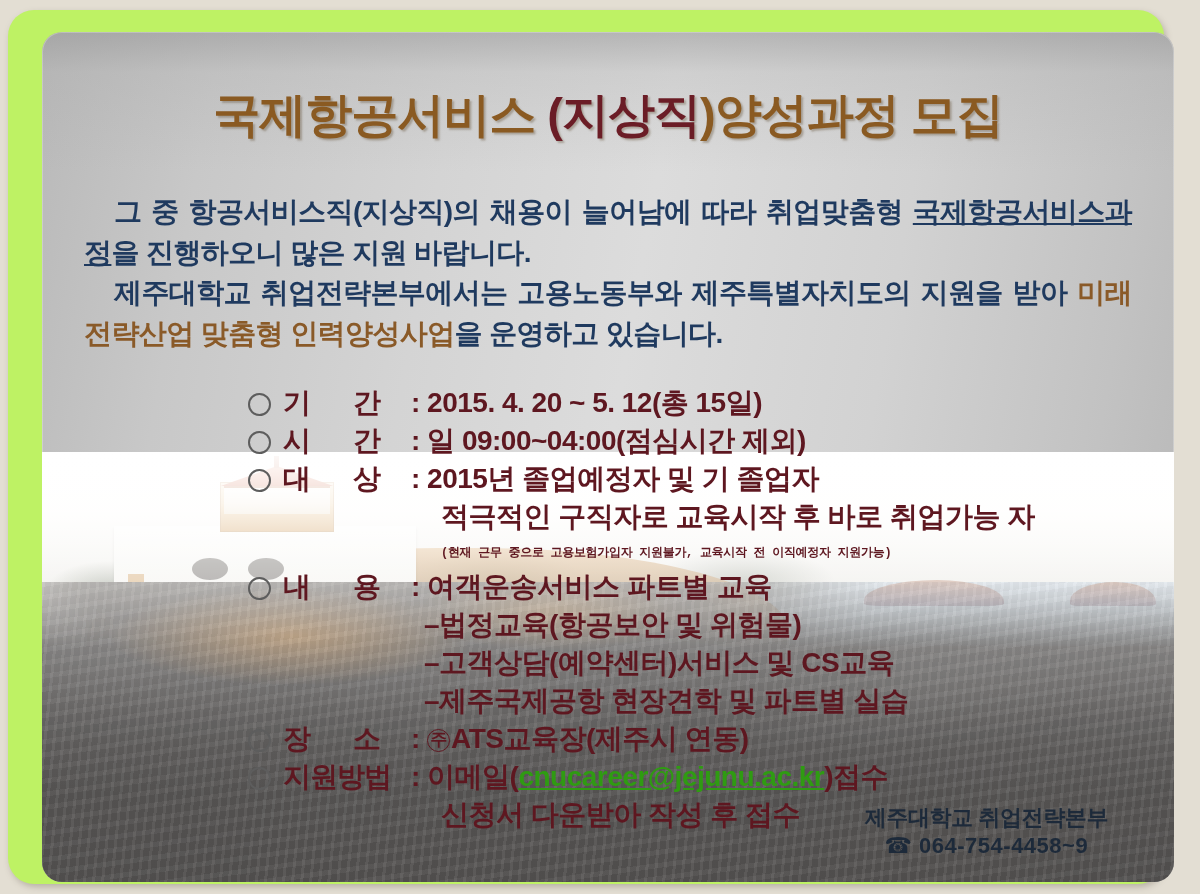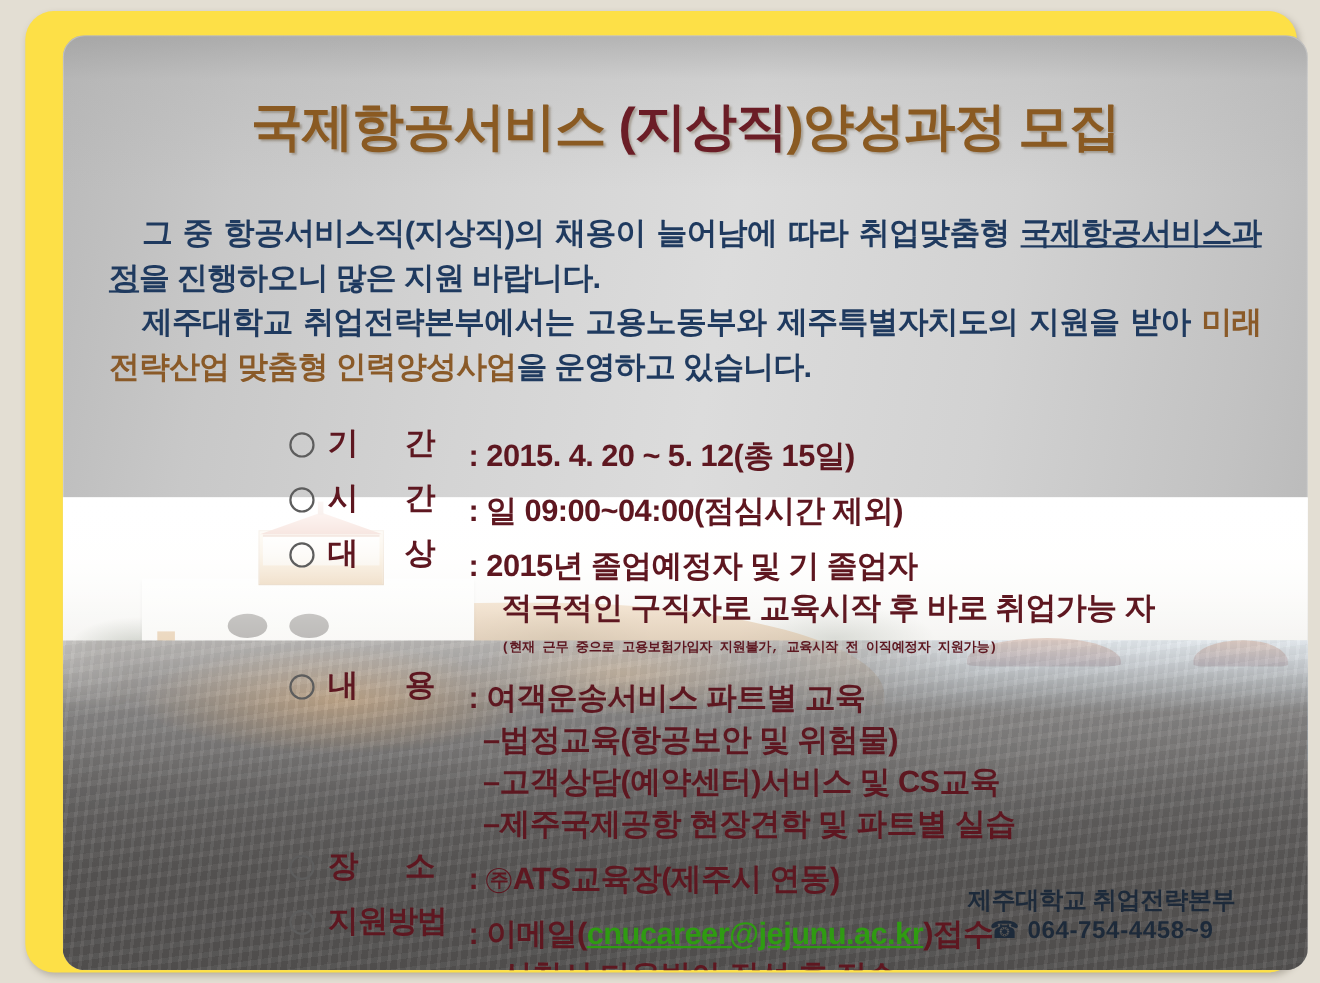--- a/index.html
+++ b/index.html
@@ -18,23 +18,23 @@
   
   .poster {
     position: absolute;
     left: 0; top: 0;
     width: 1200px;
     height: 894px;
     background: #e3ded3;
   }
   .white-frame {
     position: absolute;
-    left: 23px;  top: 10px;
+    left: 8px;  top: 10px;
     width: 1156px; height: 874px;
-    background: #fde047;
+    background: #bef264;
     border-radius: 26px;
     box-shadow: 2px 3px 6px rgba(120,112,98,.40);
   }
 
   
   .panel {
     position: absolute;
     left: 34px; top: 22px;
     width: 1132px; height: 850px;
     border-radius: 20px;
@@ -249,21 +249,21 @@
     background: transparent;
   }
   .label {
     display: inline-block;
     width: 128px;
     flex: none;
     letter-spacing: 0;
   }
   .label.wide { letter-spacing: -1px; }
   .sp { display:inline-block; width: 42px; }
-  .value { flex: 1 1 auto; margin-top: 12px; }
+  .value { flex: 1 1 auto; }
   .sub {
     font-size: 28px;
     line-height: 38px;
     margin-left: 193px;
     white-space: nowrap;
   }
   .note {
     font-size: 12px;
     line-height: 22px;
     margin: 6px 0 4px 193px;

